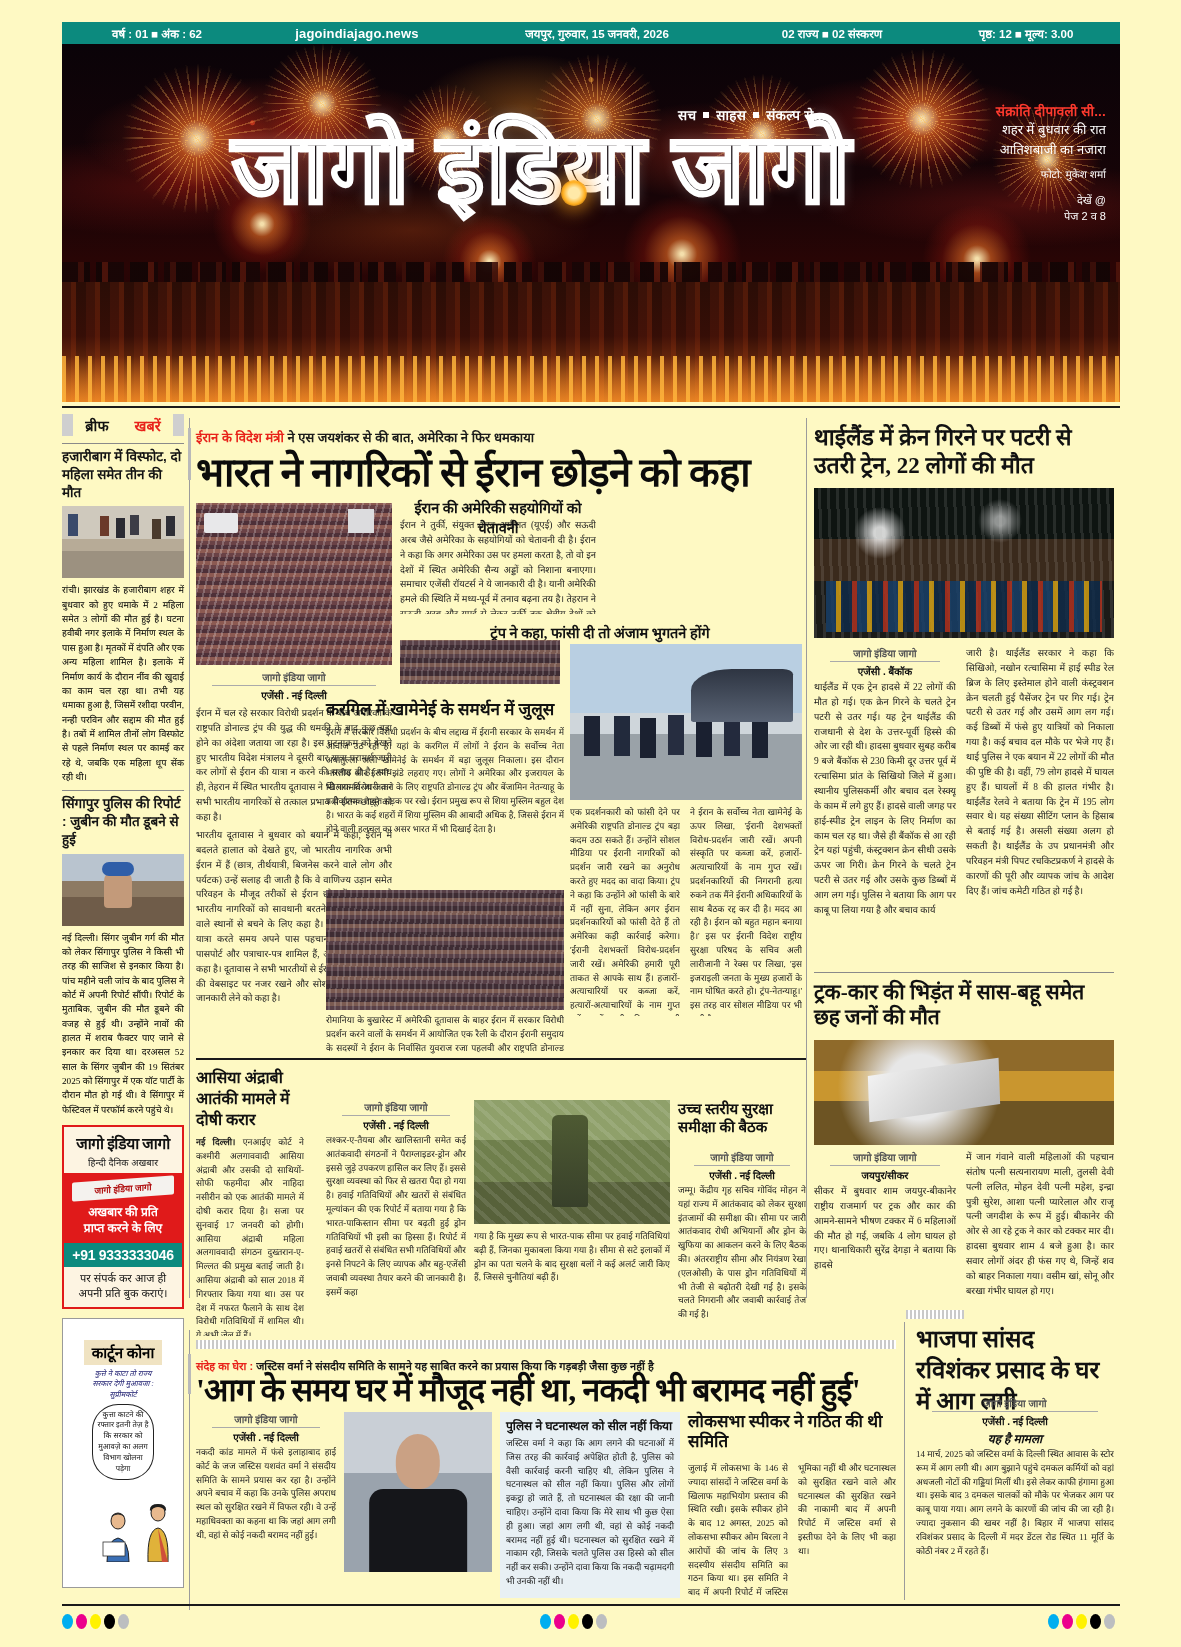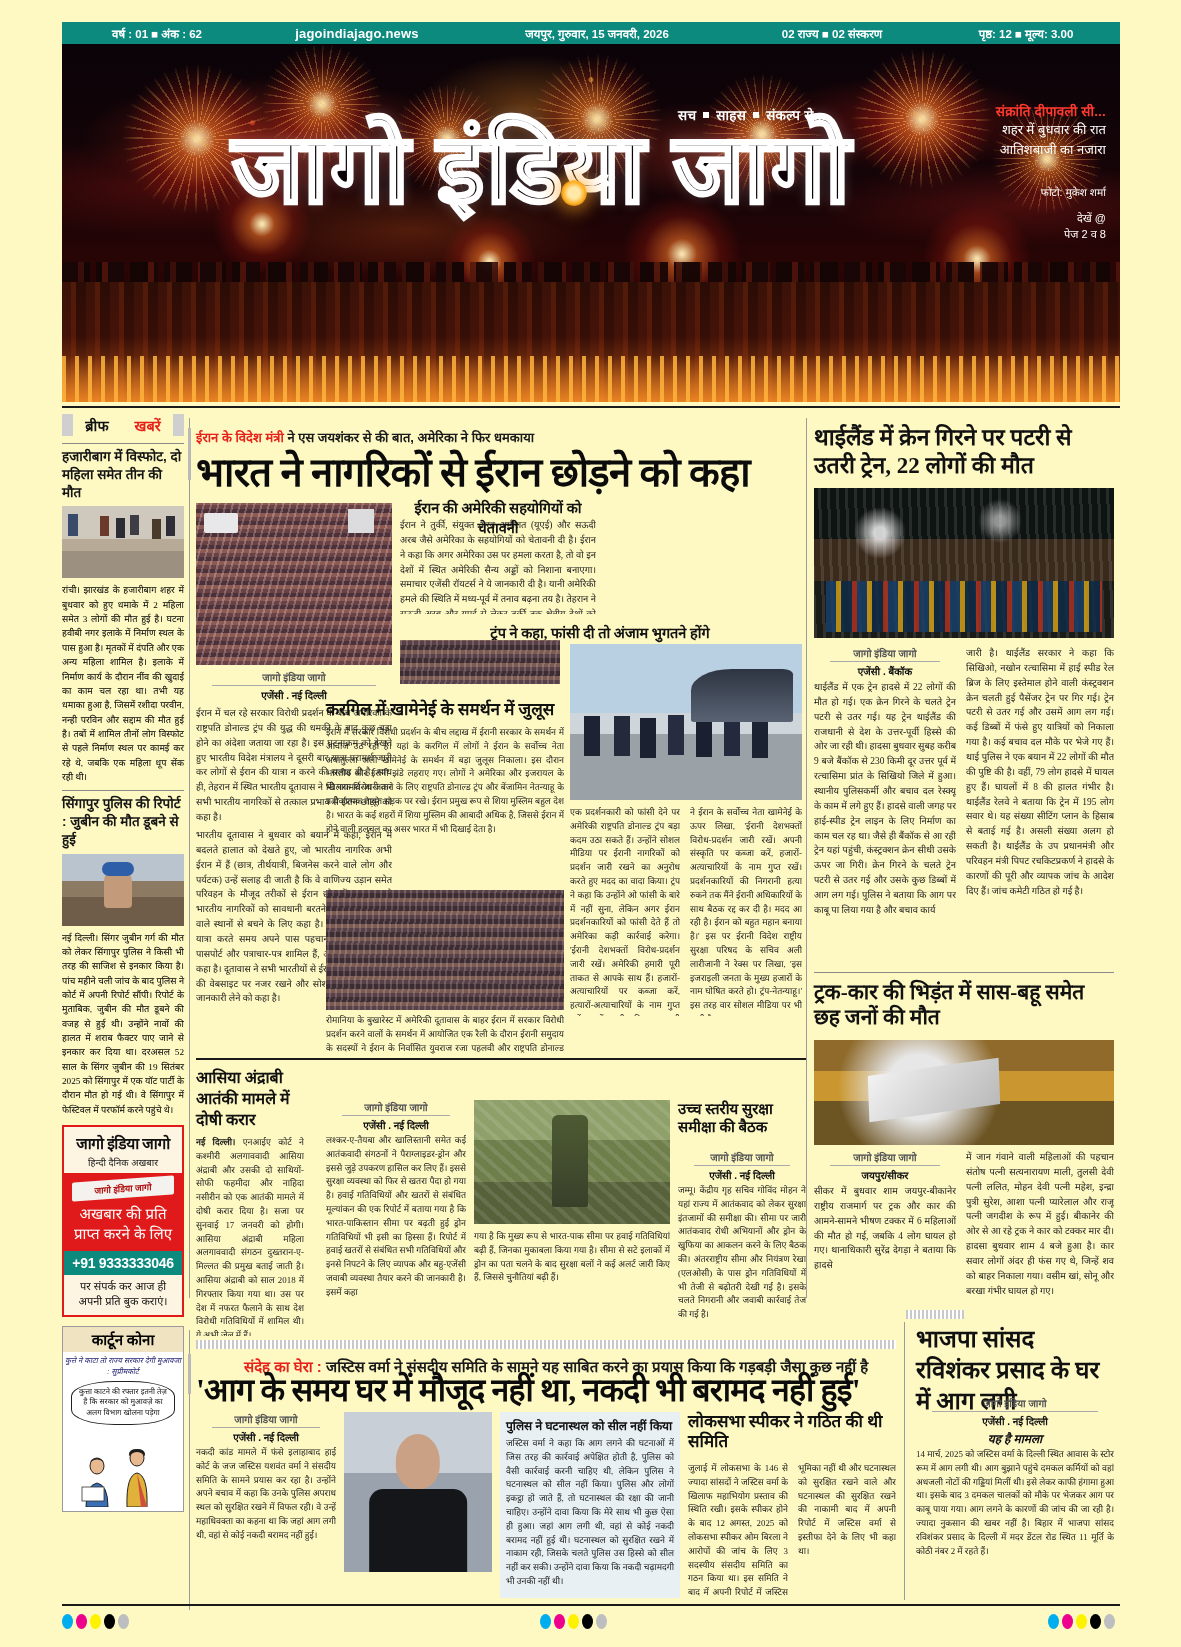--- a/index.html
+++ b/index.html
@@ -88,21 +88,21 @@
   }
   .tagline{
     position:absolute; left:616px; top:62px; color:#fff; font-size:13.5px; font-weight:bold;
     letter-spacing:.3px; white-space:nowrap;
   }
   .sq { display:inline-block; width:6px; height:6px; background:#fff; margin:0 7px 2px 7px; }
 
   .mh-right { position:absolute; right:14px; top:58px; width:188px; text-align:right; color:#fff; }
   .mh-r-title{ color:#ff3a2e; font-size:13.5px; font-weight:bold; letter-spacing:.2px;}
   .mh-r-l1, .mh-r-l2{ font-size:13px; line-height:1.5; }
-  .mh-r-photo{ font-size:10.5px; margin-top:26px; }
+  .mh-r-photo{ font-size:10.5px; margin-top:8px; }
   .mh-r-see{ font-size:11px; margin-top:12px; line-height:1.45; }
 
   
   .hr-thick { border-top:2px solid #1a1a1a; }
   .hr-thin  { border-top:1px solid #8a8a8a; }
   .rule-v { position:absolute; width:1px; background:#9b9b9b; }
 
   .body-txt{
     font-size:9.4px; line-height:1.58; text-align:justify; color:#1a1a1a;
     font-family:"Liberation Serif","DejaVu Serif",serif;
@@ -140,28 +140,28 @@
 
   
   .adbox{ width:122px; border:2px solid #e01a1a; margin-top:8px; background:#fdf4e2; }
   .ad-top{ background:#fdf4e2; text-align:center; padding:5px 2px 4px; }
   .ad-logo{ font-size:15.5px; font-weight:bold; color:#111;
     font-family:"Liberation Serif",serif; letter-spacing:-.4px;}
   .ad-sub{ font-size:9.5px; color:#222; margin-top:2px; }
   .ad-mid{ background:#e01a1a; padding:4px 2px 6px; text-align:center; }
   .ad-roll{ background:#f4f2ee; color:#b01010; font-size:9px; font-weight:bold;
     transform:skewY(-4deg); padding:3px 0; margin:2px 6px 6px; border-radius:2px;}
-  .ad-cta{ color:#fff; font-size:15px; font-weight:normal; line-height:1.35; }
+  .ad-cta{ color:#fff; font-size:12px; font-weight:bold; line-height:1.35; }
   .ad-phone{ background:#0c8a7e; color:#fff; text-align:center;
     font-size:14px; font-weight:bold; padding:4px 0; letter-spacing:-.3px;}
   .ad-bot{ background:#fdf4e2; text-align:center; font-size:11px; color:#111;
     line-height:1.4; padding:4px 3px 6px; }
 
   
-  .cartoonbox{ width:122px; border:1px solid #9a9a9a; margin-top:9px; background:#fff; padding:0; }
+  .cartoonbox{ width:122px; border:1px solid #9a9a9a; margin-top:9px; background:#fff; padding:21px; }
   .cartoon-title{ background:#f0e3c2; text-align:center; font-size:15px; font-weight:bold;
     padding:2px 0 3px; font-family:"Liberation Serif",serif;}
   .cartoon-cap{ font-size:7.5px; text-align:center; color:#1b1b6e; line-height:1.35; margin:4px 2px; font-style:italic;}
   .bubble{ border:1.2px solid #222; border-radius:42%/34%; margin:2px 8px; padding:5px 4px;
     font-size:7.6px; text-align:center; line-height:1.42; color:#111; }
   .cartoon-art{ position:relative; height:84px; margin-top:2px; }
   .ca-man{ position:absolute; left:18px; bottom:4px; width:34px; height:50px; }
   .ca-woman{ position:absolute; left:58px; bottom:4px; width:32px; height:58px; }
 
   
@@ -443,21 +443,21 @@
   <div class="credit" style="position:absolute;left:678px;top:1150px;width:128px;">
     <span class="jij">जागो इंडिया जागो</span>
     <span class="ag">एजेंसी . नई दिल्ली</span>
   </div>
   <div class="body-txt sm" style="position:absolute;left:678px;top:1184px;width:128px;height:150px;overflow:hidden;">जम्मू। केंद्रीय गृह सचिव गोविंद मोहन ने यहां राज्य में आतंकवाद को लेकर सुरक्षा इंतजामों की समीक्षा की। सीमा पर जारी आतंकवाद रोधी अभियानों और ड्रोन के खुफिया का आकलन करने के लिए बैठक की। अंतरराष्ट्रीय सीमा और नियंत्रण रेखा (एलओसी) के पास ड्रोन गतिविधियों में भी तेजी से बढ़ोतरी देखी गई है। इसके चलते निगरानी और जवाबी कार्रवाई तेज की गई है।</div>
 
   <div class="stripe" style="position:absolute;left:196px;top:1340px;width:700px;height:9px;"></div>
   <div class="stripe" style="position:absolute;left:906px;top:1310px;width:58px;height:9px;"></div>
 
   <div style="position:absolute;left:196px;top:1356px;width:700px;">
-    <span class="kicker" style="font-size:15px;margin-left:48px;">
+    <span class="kicker" style="font-size:11px;">
       <span class="red">संदेह का घेरा :</span><span> जस्टिस वर्मा ने संसदीय समिति के सामने यह साबित करने का प्रयास किया कि गड़बड़ी जैसा कुछ नहीं है</span>
     </span>
   </div>
   <div style="position:absolute;left:188px;top:1354px;width:3px;height:40px;background:#b9b9b9;"></div>
 
   <div class="lead-head" style="position:absolute;left:196px;top:1374px;width:700px;font-size:32px;">'आग के समय घर में मौजूद नहीं था, नकदी भी बरामद नहीं हुई'</div>
 
   <div class="credit" style="position:absolute;left:196px;top:1412px;width:140px;">
     <span class="jij">जागो इंडिया जागो</span>
     <span class="ag">एजेंसी . नई दिल्ली</span>

